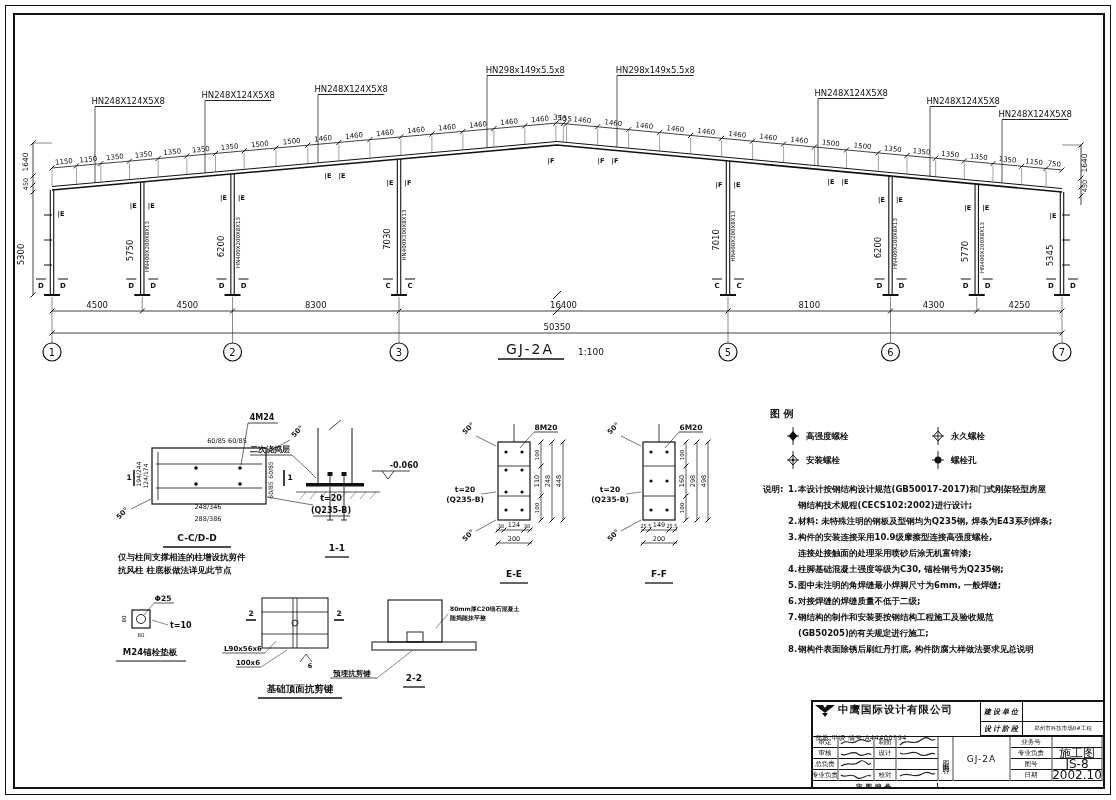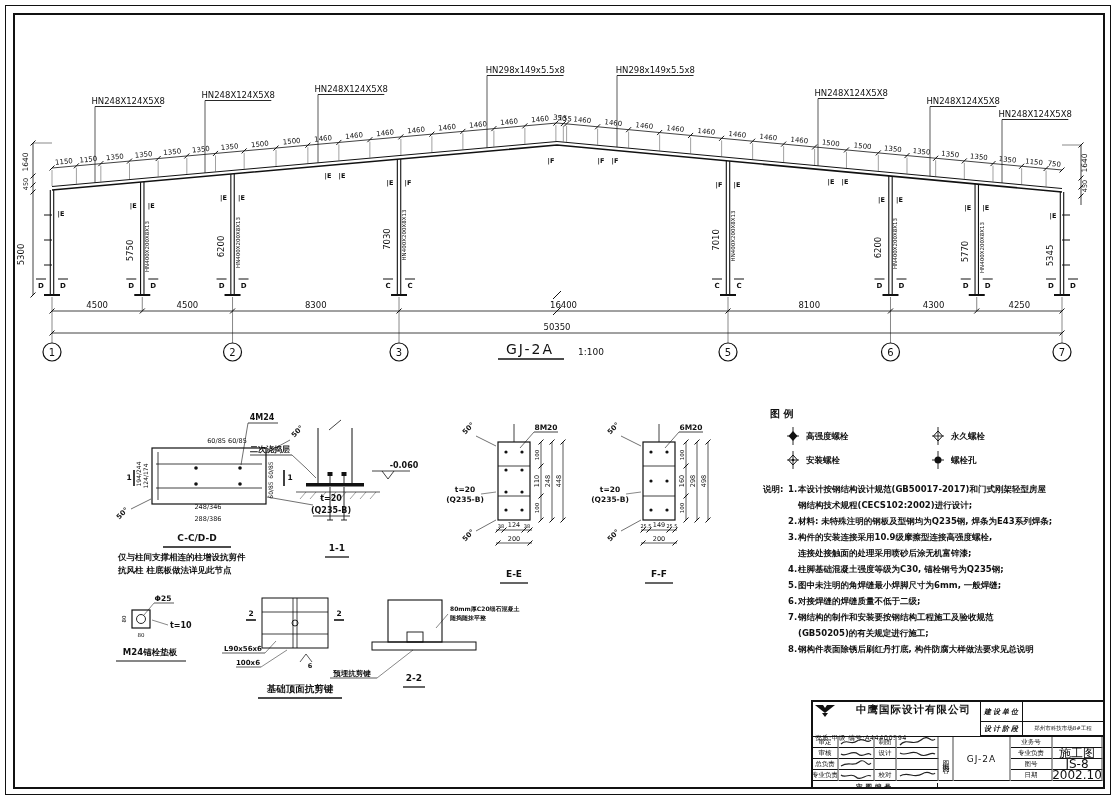--- a/index.html
+++ b/index.html
@@ -5,21 +5,21 @@
   html,body{margin:0;padding:0;background:#fff;}
   #sheet{position:relative;width:1116px;height:800px;background:#fff;overflow:hidden;
          font-family:"DejaVu Sans","Liberation Sans",sans-serif;color:#111;}
   .frame-outer{position:absolute;left:5px;top:5px;width:1104px;height:788px;border:1.5px solid #111;}
   .frame-inner{position:absolute;left:13px;top:13px;width:1088px;height:772px;border:2px solid #111;}
   #cad{position:absolute;left:0;top:0;}
   
   .tb{position:absolute;left:811px;top:700px;width:292px;height:87px;border-left:2px solid #111;border-top:2px solid #111;background:#fff;box-sizing:border-box;overflow:hidden;}
   .tb-top{display:grid;grid-template-columns:168px 42px 80px;grid-template-rows:20px 14px;border-bottom:1px solid #111;}
   .tb-co{grid-row:1/3;grid-column:1/2;border-right:1px solid #111;padding:1px 2px;}
-  .tb-co-name{display:flex;align-items:center;gap:21px;font-size:10.5px;font-weight:bold;letter-spacing:1px;white-space:nowrap;}
+  .tb-co-name{display:flex;align-items:center;gap:3px;font-size:10.5px;font-weight:bold;letter-spacing:1px;white-space:nowrap;}
   .tb-co-cert{font-size:6.5px;margin-top:17px;letter-spacing:.5px;white-space:nowrap;}
   .tb-top .lbl{border-right:1px solid #111;border-bottom:1px solid #111;font-size:7px;font-weight:bold;display:flex;align-items:center;padding-left:3px;letter-spacing:2px;white-space:nowrap;font-style:italic;}
   .tb-top .val{border-bottom:1px solid #111;font-size:5.5px;display:flex;align-items:center;justify-content:center;white-space:nowrap;overflow:hidden;}
   .tb-main{display:grid;grid-template-columns:26px 36px 22px 42px 15px 57px 42px 50px;grid-template-rows:repeat(4,11px);}
   .tb-main>div{border-right:2px solid #a3a3a3;border-bottom:1px solid #111;font-size:6.5px;font-weight:normal;display:flex;align-items:center;justify-content:center;overflow:hidden;white-space:nowrap;box-sizing:border-box;}
   .tb-main .sig{padding:0;}
   .tb-main .vert{writing-mode:vertical-rl;letter-spacing:2px;font-size:7px;}
   .tb-main .big{font-size:9px;letter-spacing:1px;}
   .tb-main .vv{font-size:12px;}
   .tb-bot{display:flex;height:11px;align-items:flex-end;}

